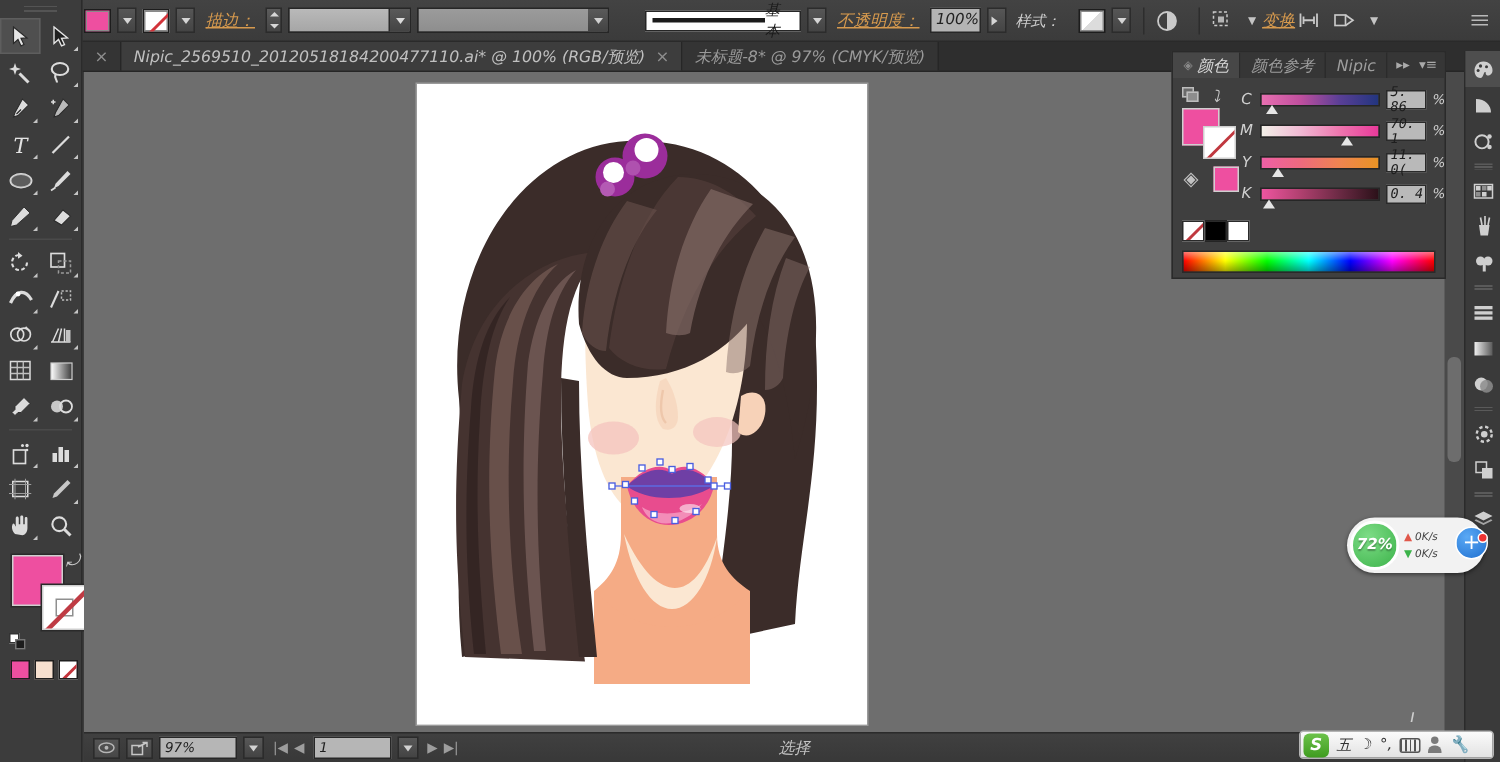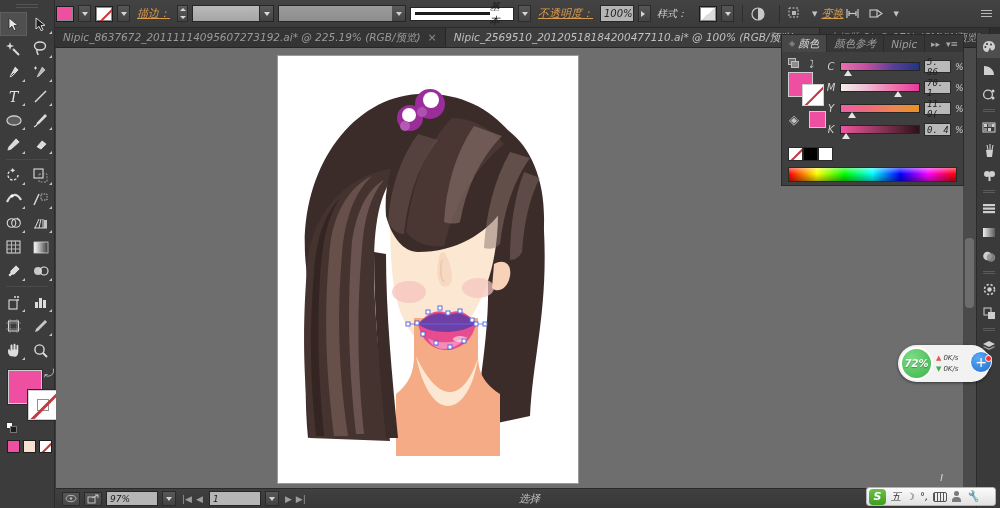--- a/index.html
+++ b/index.html
@@ -48,21 +48,21 @@
   .stepper i.up{border-bottom:3px solid #d8d8d8;}
   .stepper i.dn{border-top:3px solid #d8d8d8;}
   .combo { height: 17px; background: linear-gradient(#b9b9b9,#a6a6a6); border: 1px solid #262626;
     display: flex; align-items: center; color:#1c1c1c; font-size:10px; padding-left:4px;}
   .combo .cbtn { margin-left:auto; width:14px; height:15px; background: linear-gradient(#5a5a5a,#434343);
     border-left:1px solid #2b2b2b; display:flex;align-items:center;justify-content:center;}
   .combo .cbtn i{width:0;height:0;border-left:3px solid transparent;border-right:3px solid transparent;border-top:4px solid #dcdcdc;}
   .combo-flat { height:17px; background: linear-gradient(#9b9b9b,#8e8e8e); border:1px solid #262626; display:flex;align-items:center;}
   .combo-flat .cbtn{margin-left:auto;width:13px;height:15px;background:linear-gradient(#5a5a5a,#434343);display:flex;align-items:center;justify-content:center;}
   .combo-flat .cbtn i{width:0;height:0;border-left:3px solid transparent;border-right:3px solid transparent;border-top:4px solid #cfcfcf;}
-  .strokebox { height:14px; background:#ffffff; border:1px solid #262626; display:flex;align-items:center;padding:0 4px; gap:0;}
+  .strokebox { height:14px; background:#ffffff; border:1px solid #262626; display:flex;align-items:center;padding:0 4px; gap:0;margin-left:20px;}
   .strokebox .ln { width: 78px; height: 3px; background: #1b1b1b;}
   .strokebox .lbl { font-size:10px; color:#1a1a1a; }
   .sep { width:1px; height:18px; background:#2d2d2d; margin: 0 4px; }
   .ticon { width: 20px; height: 18px; display:flex; align-items:center; justify-content:flex-start; color:#c9c9c9;}
   .ctrl-right { margin-left: auto; display:flex; align-items:center; padding-right:8px; gap:6px;}
   .hamb { display:flex; flex-direction:column; gap:2px; }
   .hamb span { width:11px;height:1px;background:#b9b9b9; }
 
   
   .tabbar {
@@ -327,21 +327,20 @@
       <div class="hamb">
           <span></span>
           <span></span>
           <span></span>
         </div>
     </div>
   </div>
 
   <div class="tabbar">
     <div class="tab">
-      <span>Nipic_8637672_20111114095607273192.ai* @ 225.19% (RGB/预览)</span>
       <span class="x">×</span>
     </div>
     <div class="tab active">
       <span>Nipic_2569510_20120518184200477110.ai* @ 100% (RGB/预览)</span>
       <span class="x">×</span>
     </div>
     <div class="tab">
       <span>未标题-8* @ 97% (CMYK/预览)</span>
     </div>
   </div>

